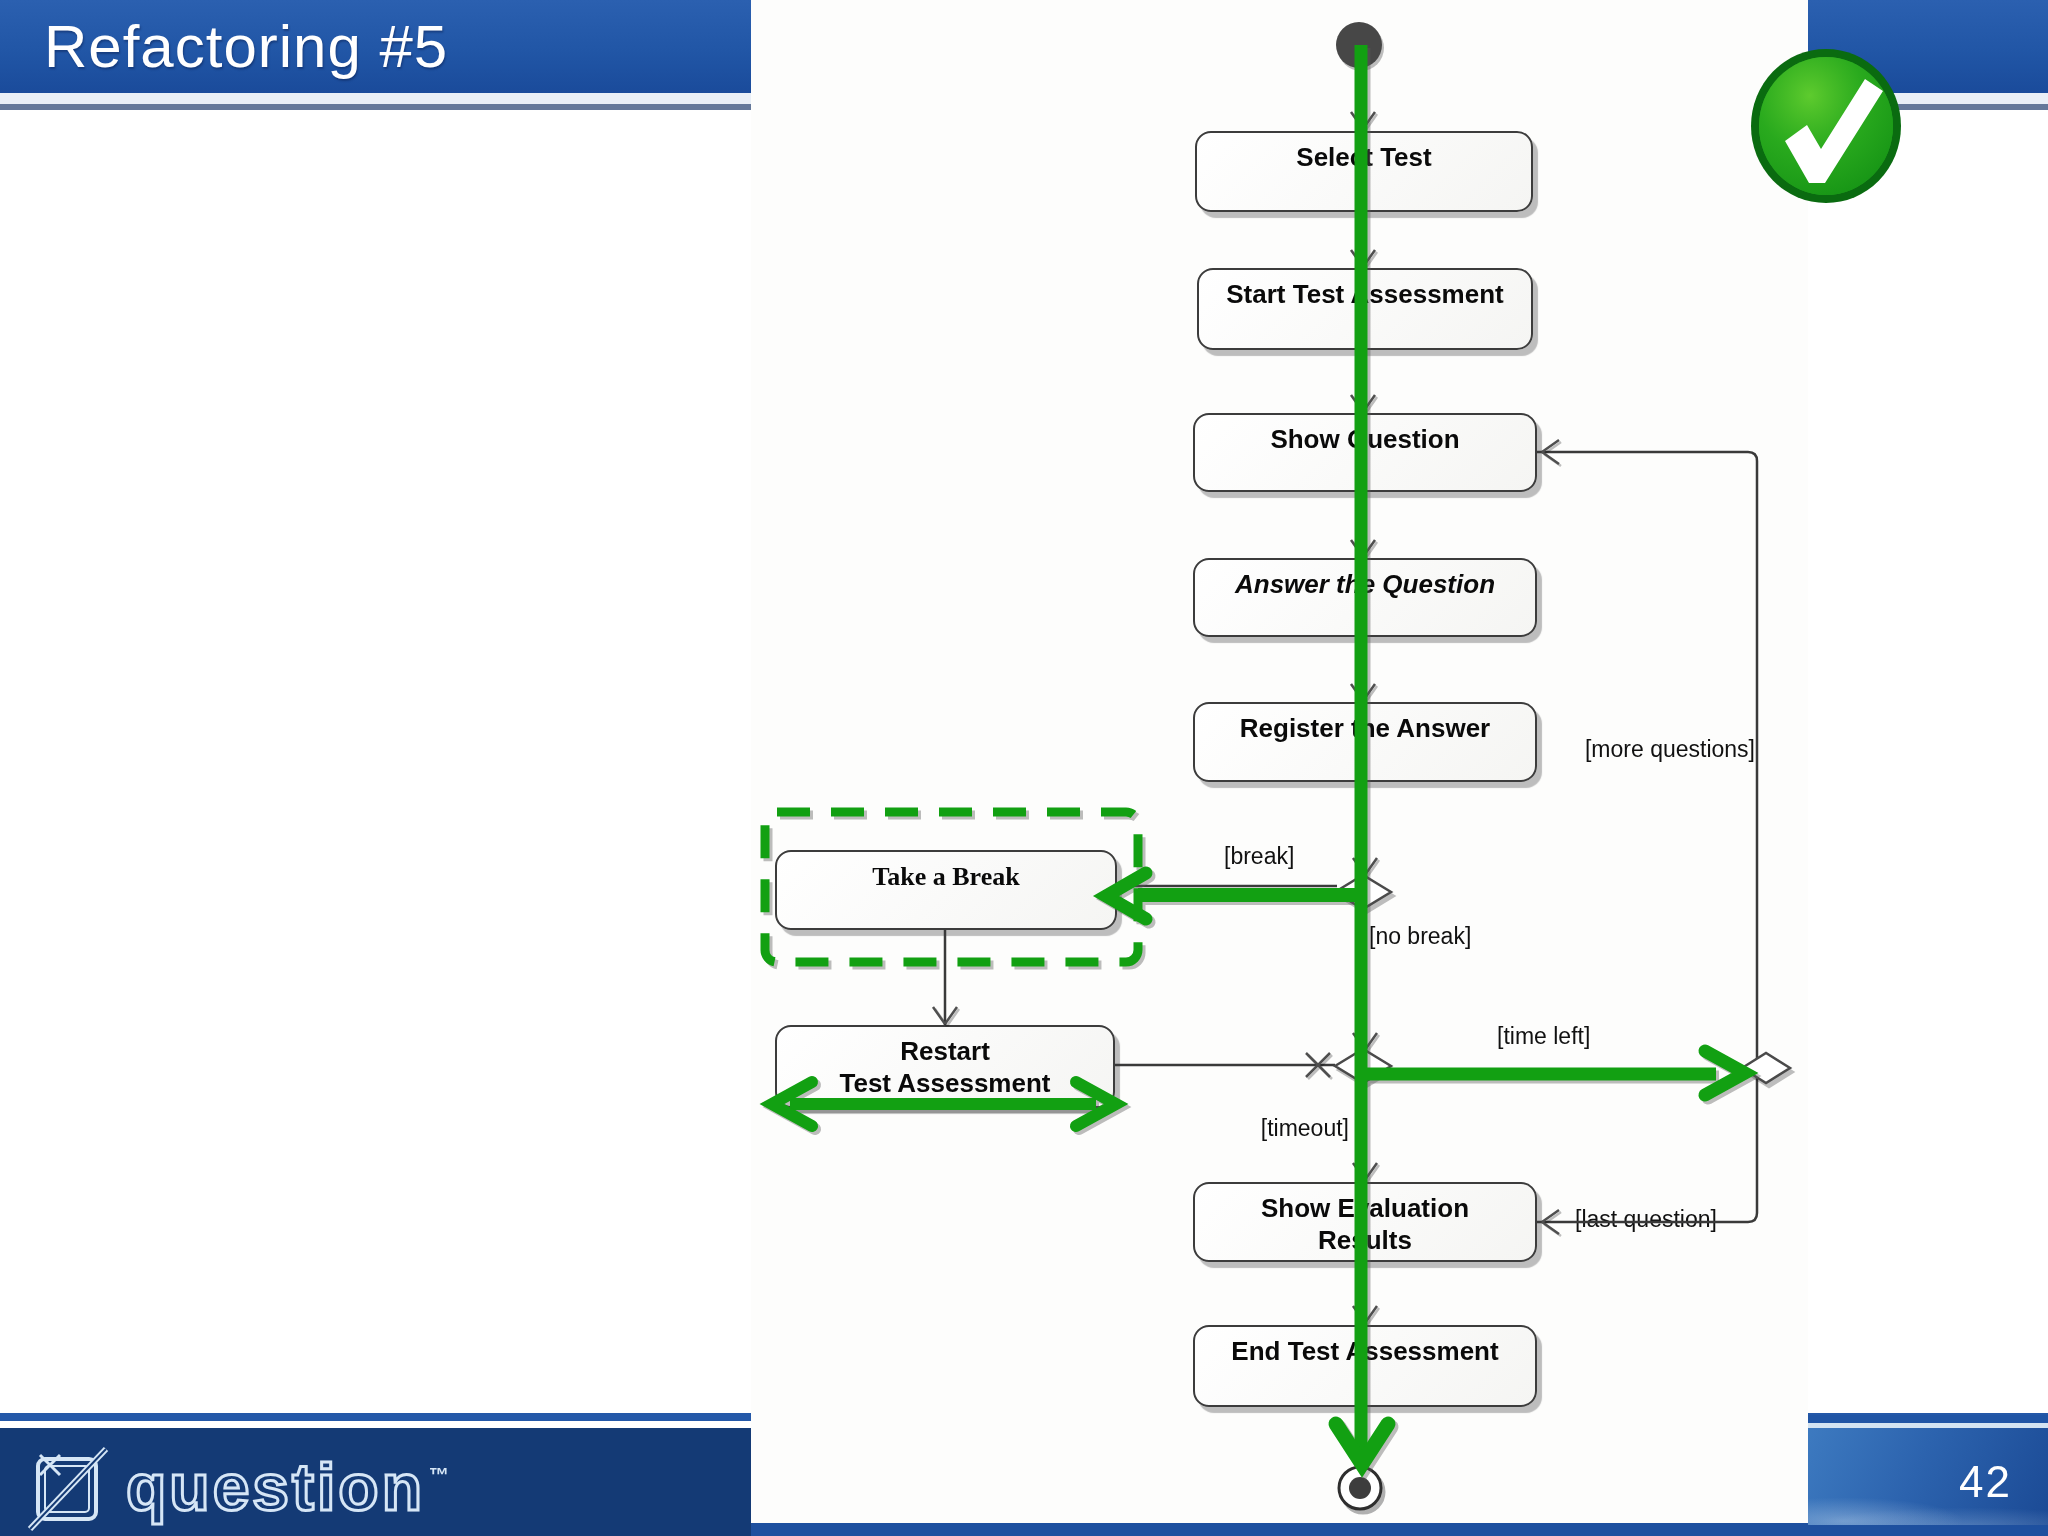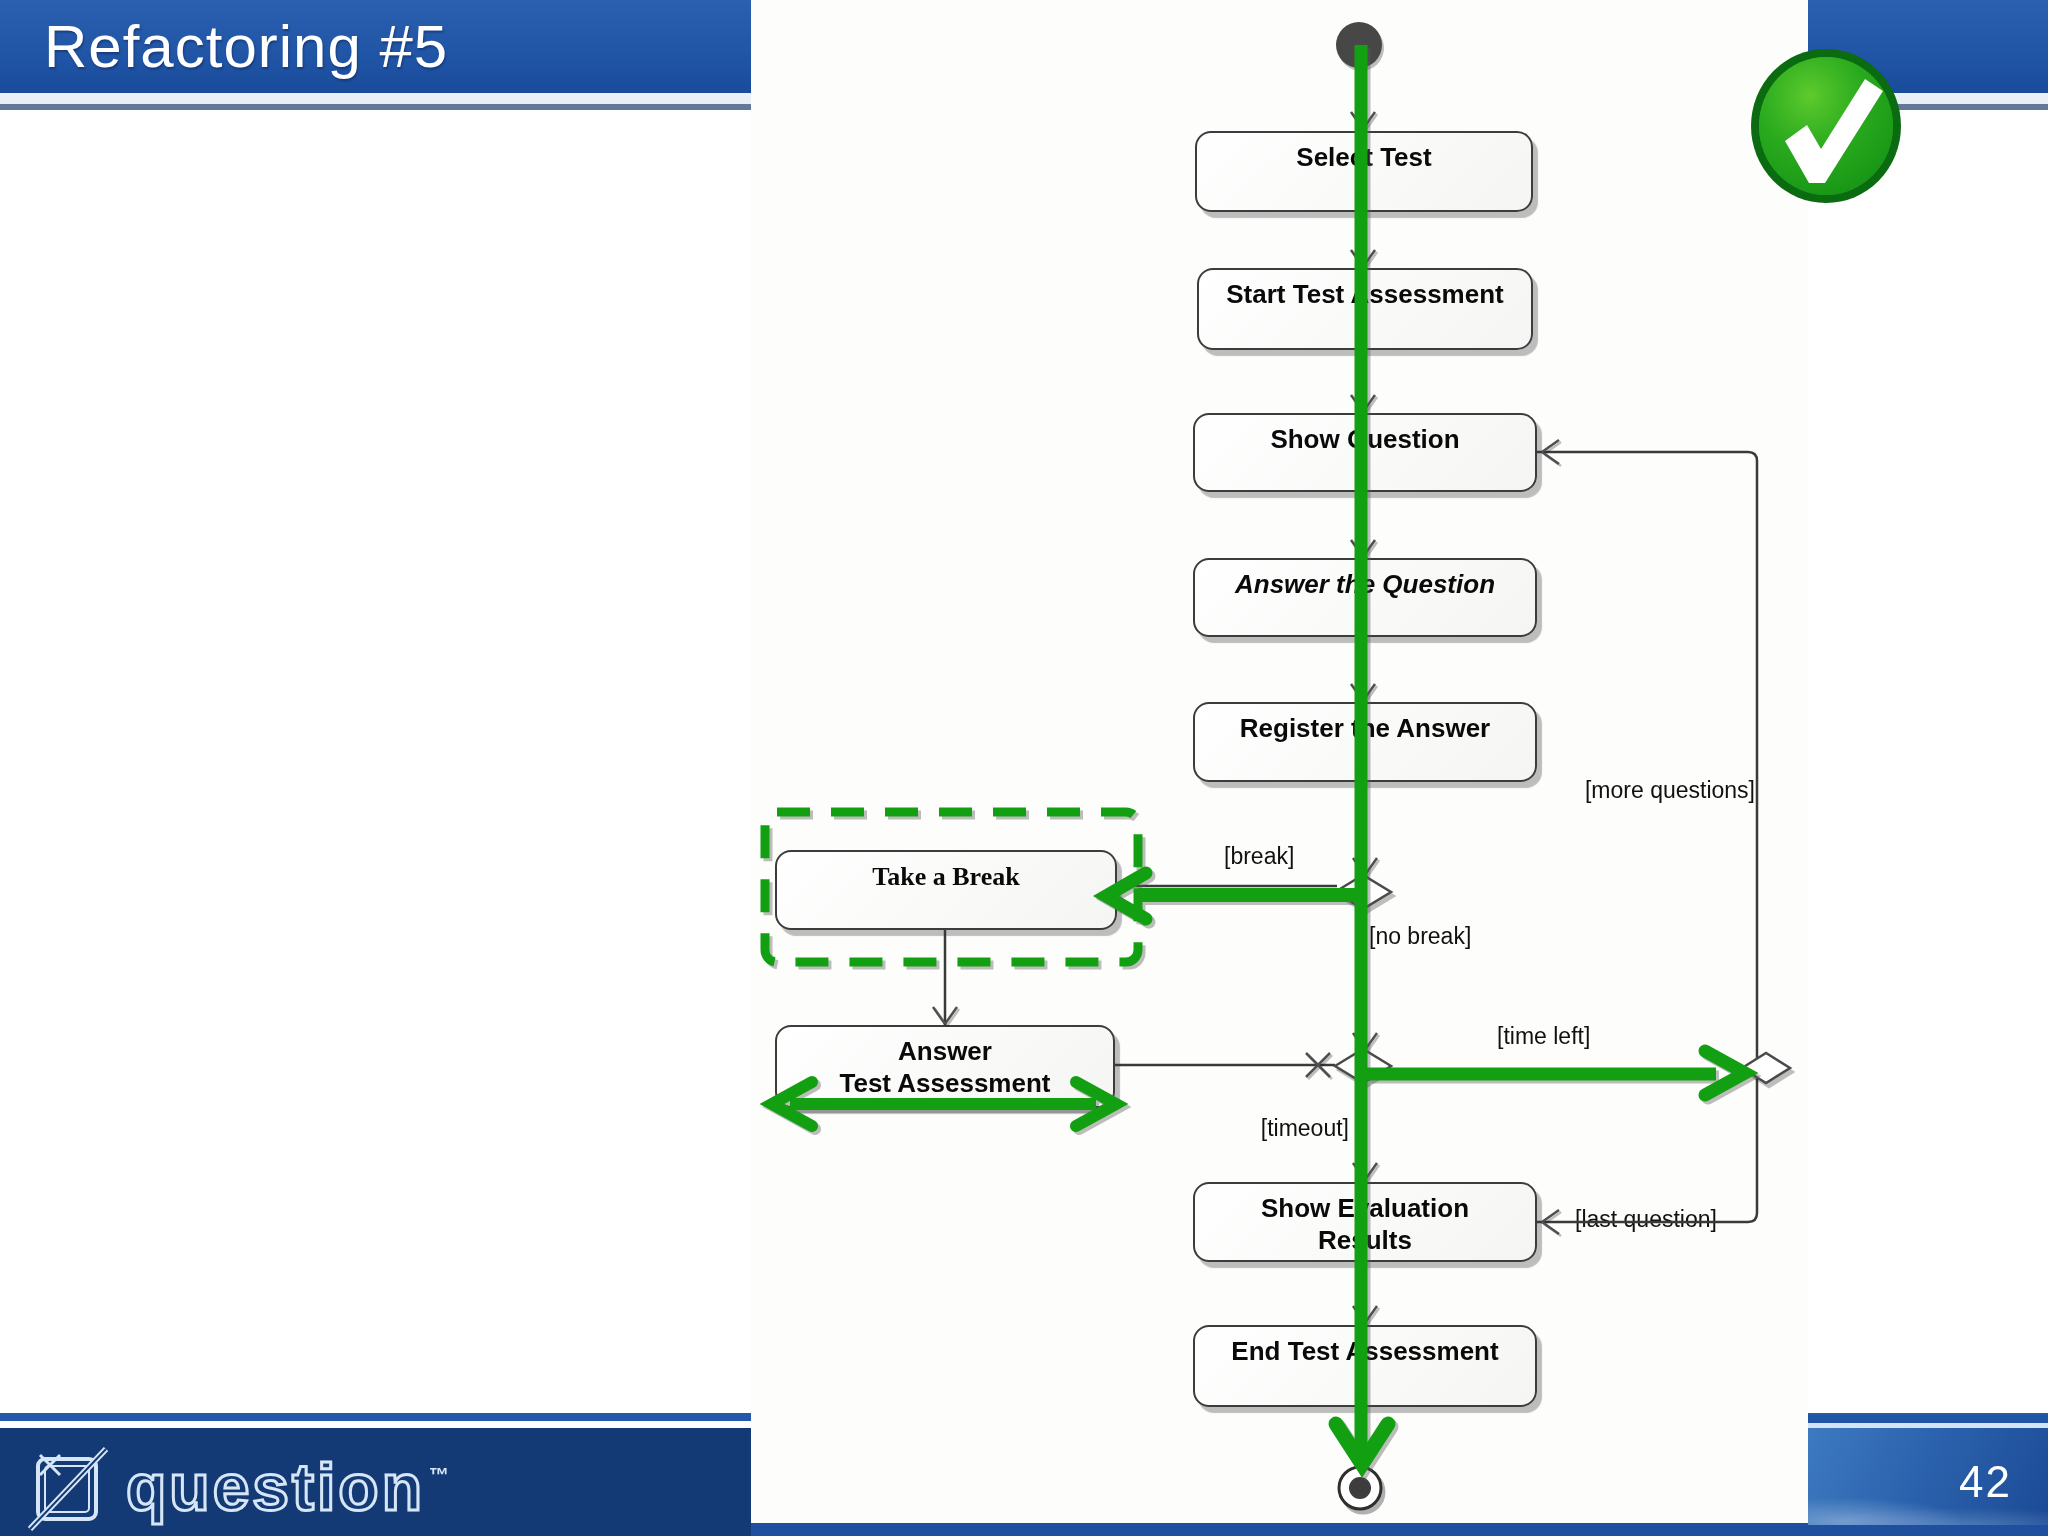--- a/index.html
+++ b/index.html
@@ -113,32 +113,32 @@
 
 <div class="act" style="left:1193px;top:413px;width:344px;height:79px;">Show Question</div>
 
 <div class="act" style="left:1193px;top:558px;width:344px;height:79px;font-style:italic;">Answer the Question</div>
 
 <div class="act" style="left:1193px;top:702px;width:344px;height:80px;">Register the Answer</div>
 
 <div class="act" style="left:775px;top:850px;width:342px;height:80px;font-family:Liberation Serif, serif;">Take a Break</div>
 
 <div class="act" style="left:775px;top:1025px;width:340px;height:83px;">
-  <div>Answer</div>
+  <div>Restart</div>
   <div>Test Assessment</div>
 </div>
 
 <div class="act" style="left:1193px;top:1182px;width:344px;height:80px;">
   <div>Show Evaluation</div>
   <div>Results</div>
 </div>
 
 <div class="act" style="left:1193px;top:1325px;width:344px;height:82px;">End Test Assessment</div>
 
-<div class="guard" style="left:1560px;top:777px;width:195px;text-align:right;">[more questions]</div>
+<div class="guard" style="left:1560px;top:736px;width:195px;text-align:right;">[more questions]</div>
 <div class="guard" style="left:1224px;top:843px;">[break]</div>
 <div class="guard" style="left:1369px;top:923px;">[no break]</div>
 <div class="guard" style="left:1497px;top:1023px;">[time left]</div>
 <div class="guard" style="left:1254px;top:1115px;width:95px;text-align:right;">[timeout]</div>
 <div class="guard" style="left:1575px;top:1184px;margin-top:22px;">[last question]</div>
 
 <svg class="overlay" viewBox="0 0 2048 1536">
 
   <g stroke="#3a3a3a" stroke-width="2.5" fill="none">
     <line x1="1363" y1="45" x2="1363" y2="131"></line>

